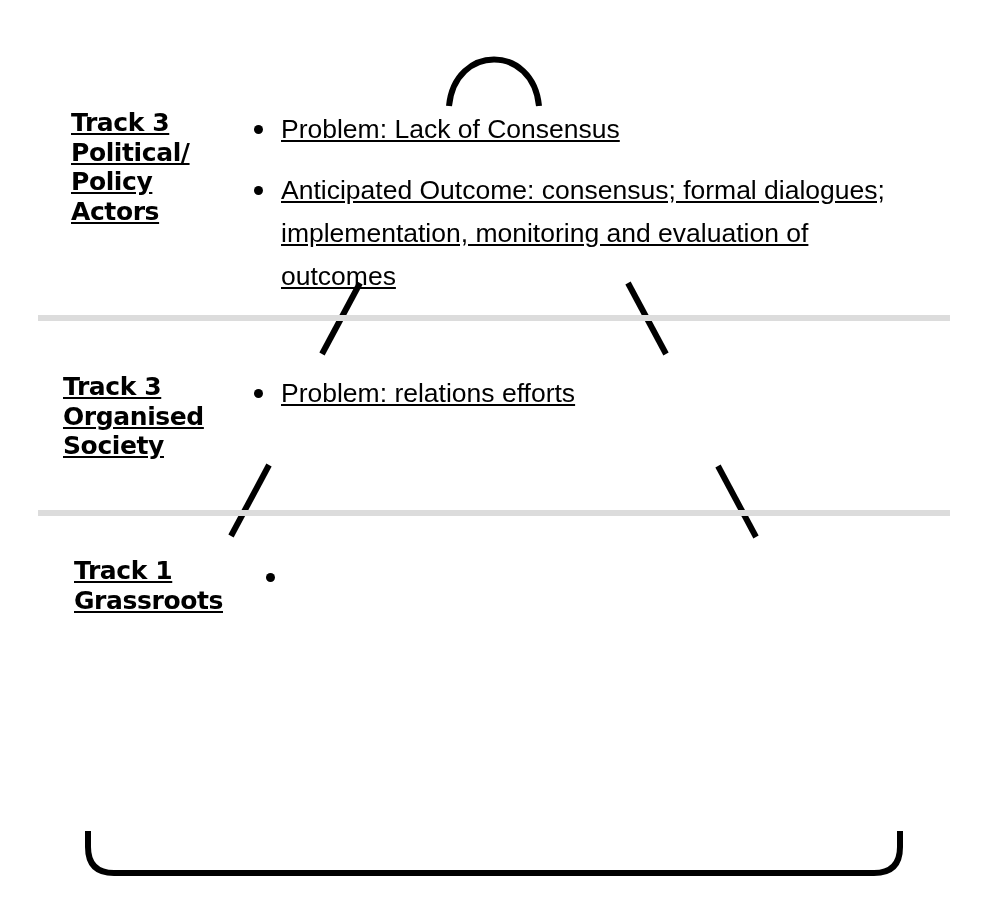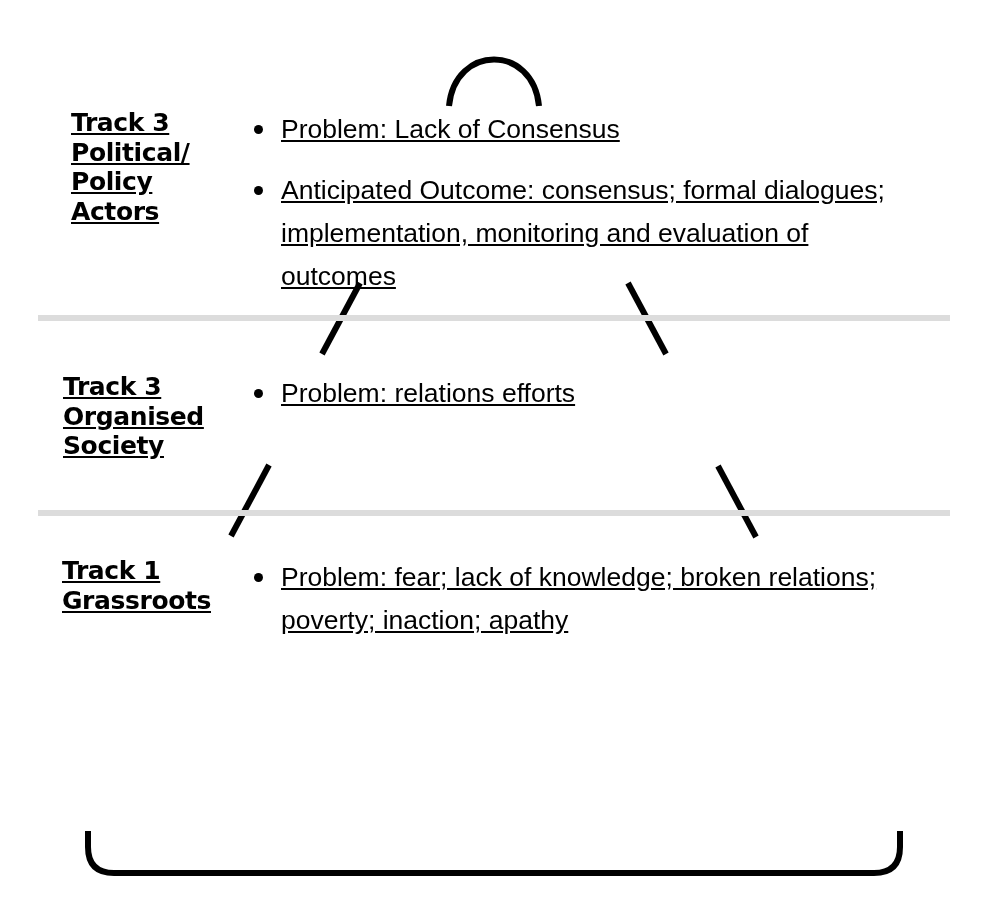--- a/index.html
+++ b/index.html
@@ -60,21 +60,21 @@
     padding-left: 63px;
     font-family: "DejaVu Sans", "Liberation Sans", sans-serif;
     font-weight: 700;
     font-size: 25px;
     line-height: 1.18;
     letter-spacing: -0.4px;
     color: #000000;
     white-space: pre-line;
   }
   #track-label-3 { padding-left: 71px; }
-  #track-label-1 { padding-left: 62px; }
+  #track-label-1 { padding-left: 62px; margin-left: 12px; }
 
   .track-bullets {
     list-style: none;
     margin: 0;
     padding: 0;
     width: 640px;
   }
   .bullet-item {
     position: relative;
     padding-left: 33px;
@@ -147,18 +147,17 @@
   </div>
 
   <div class="divider" id="divider-2"></div>
 
   <div class="track-row" id="track-row-1">
     <div class="track-label" id="track-label-1">Track 1
 Grassroots</div>
     <ul class="track-bullets">
       <li class="bullet-item">
         <span class="bullet-dot"></span>
-        <span>Problem: fear; lack of knowledge; broken relations; poverty; inaction; apathy</span>
       </li>
     </ul>
   </div>
 
 </div>
 
 </body></html>

